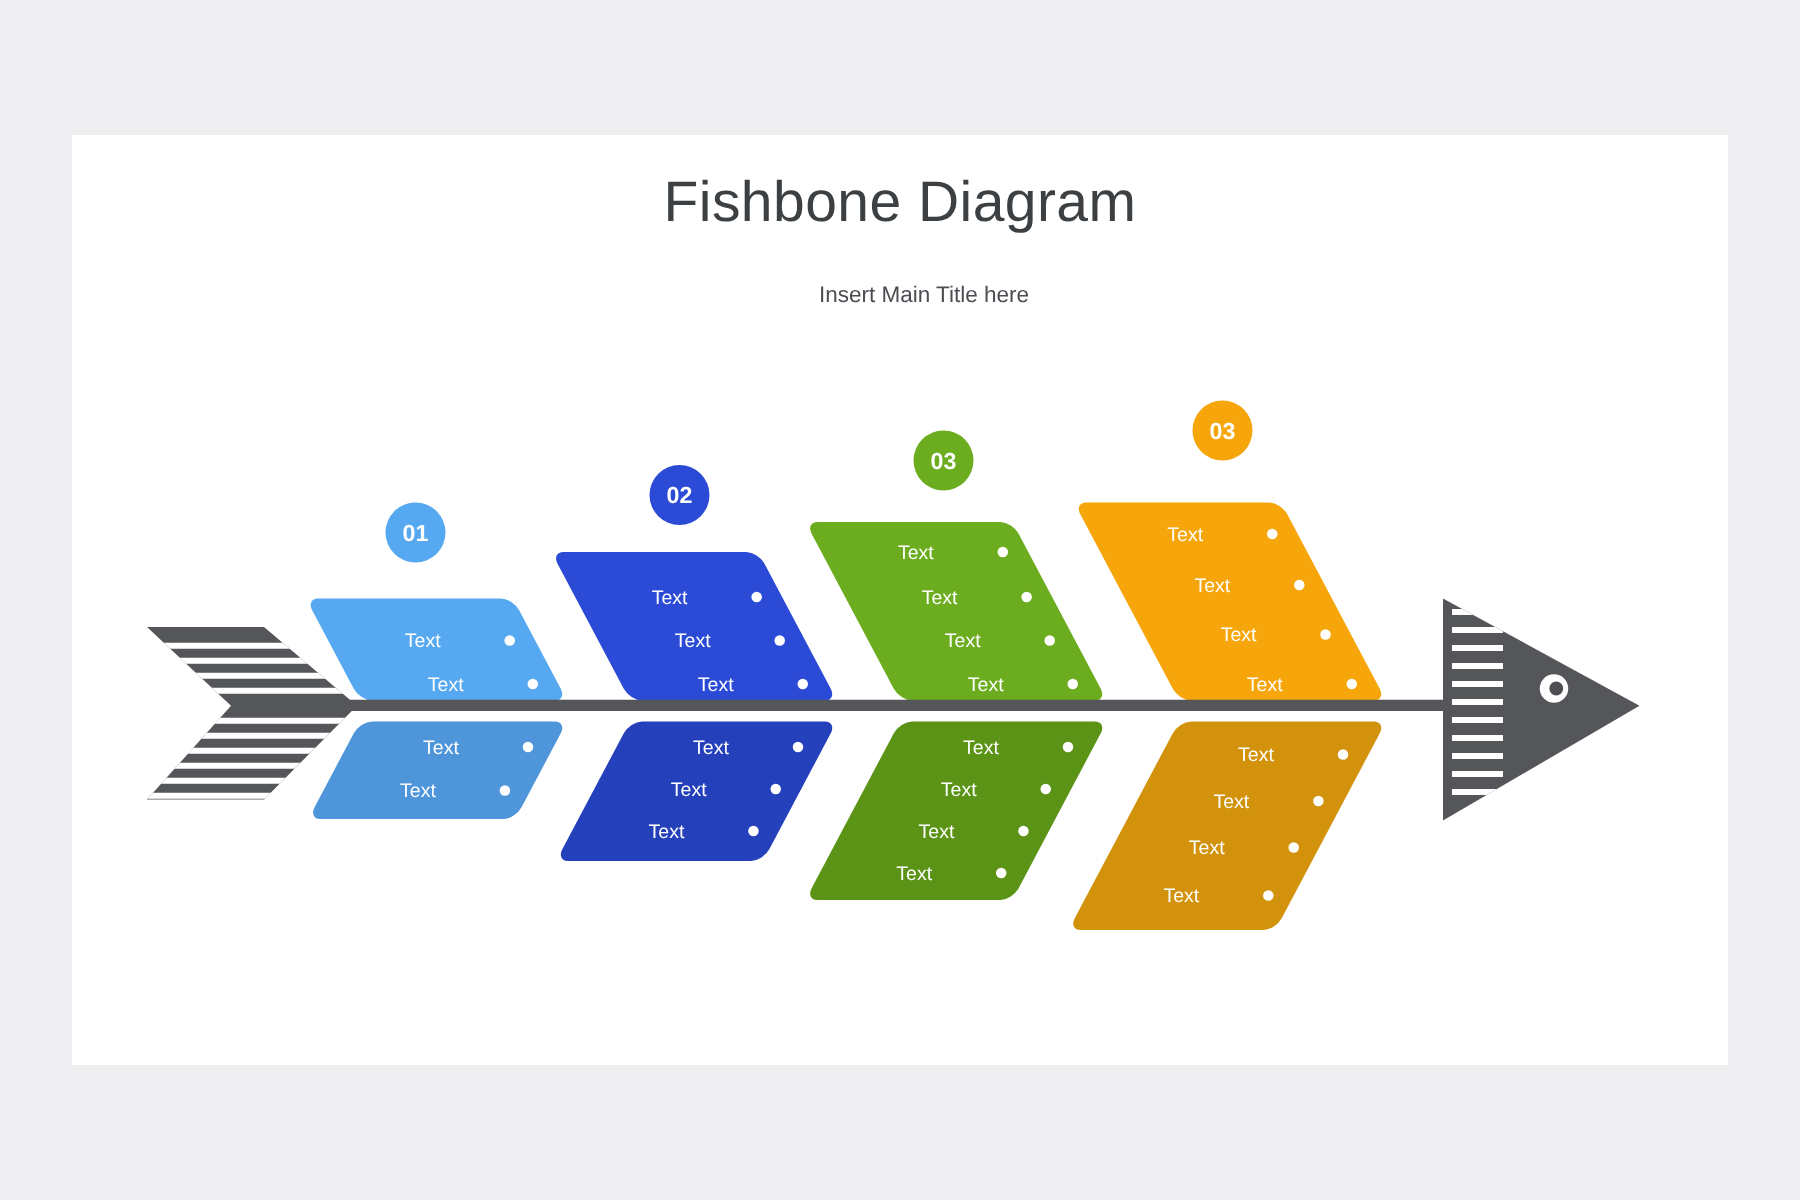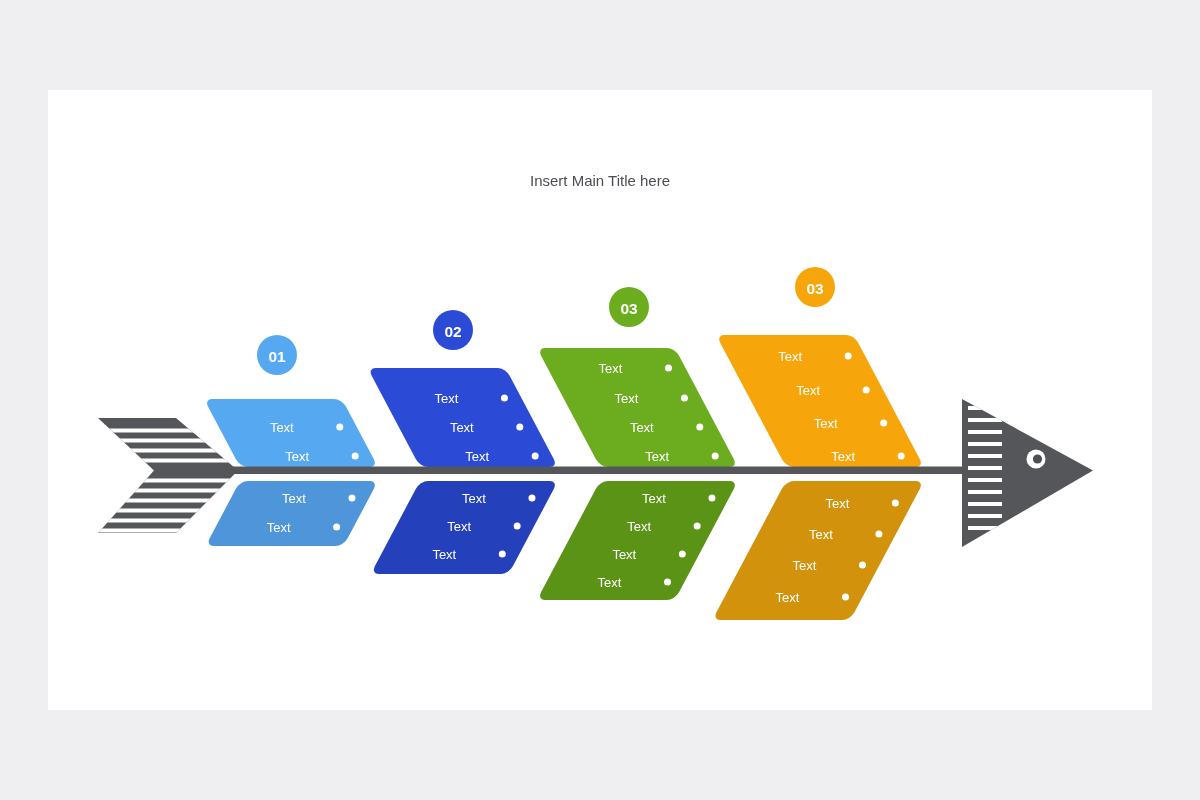--- a/index.html
+++ b/index.html
@@ -11,30 +11,31 @@
   .slide{
     position:absolute;left:48px;top:90px;width:1104px;height:620px;
     background:#ffffff;
   }
   .title{
     position:absolute;top:24px;left:0;width:100%;margin:0;
     text-align:center;font-size:38px;font-weight:500;color:#3c4043;
     letter-spacing:0.3px;
   }
   .subtitle{
-    position:absolute;top:82px;left:0;width:100%;margin:0;
+    position:absolute;top:82px;left:0;width:100%;margin:16px;
     text-align:center;font-size:15px;font-weight:400;color:#4a4e52;
   }
   svg.fishbone{position:absolute;left:0;top:0;width:1200px;height:800px;}
   svg text{font-family:"Liberation Sans",sans-serif;}
 </style>
 </head>
 <body>
 
 <div class="slide">
+  <h1 class="title">Fishbone Diagram</h1>
   <p class="subtitle">Insert Main Title here</p>
 </div>
 
 <svg class="fishbone" viewBox="0 0 1200 800">
     <rect x="0" y="0" width="138" height="68" rx="8" ry="8" fill="#56a9f1" transform="translate(203.96 399) skewX(27.923589715138384)"></rect>
     <rect x="0" y="0" width="138" height="65" rx="8" ry="8" fill="#4e95d9" transform="translate(240 481) skewX(-27.923589715138384)"></rect>
     <rect x="0" y="0" width="138" height="99" rx="8" ry="8" fill="#2b4bd7" transform="translate(367.53 368) skewX(27.923589715138384)"></rect>
     <rect x="0" y="0" width="138" height="93" rx="8" ry="8" fill="#2540bb" transform="translate(420 481) skewX(-27.923589715138384)"></rect>
     <rect x="0" y="0" width="138" height="119" rx="8" ry="8" fill="#6cad20" transform="translate(536.93 348) skewX(27.923589715138384)"></rect>
     <rect x="0" y="0" width="138" height="119" rx="8" ry="8" fill="#5b9317" transform="translate(600 481) skewX(-27.923589715138384)"></rect>

